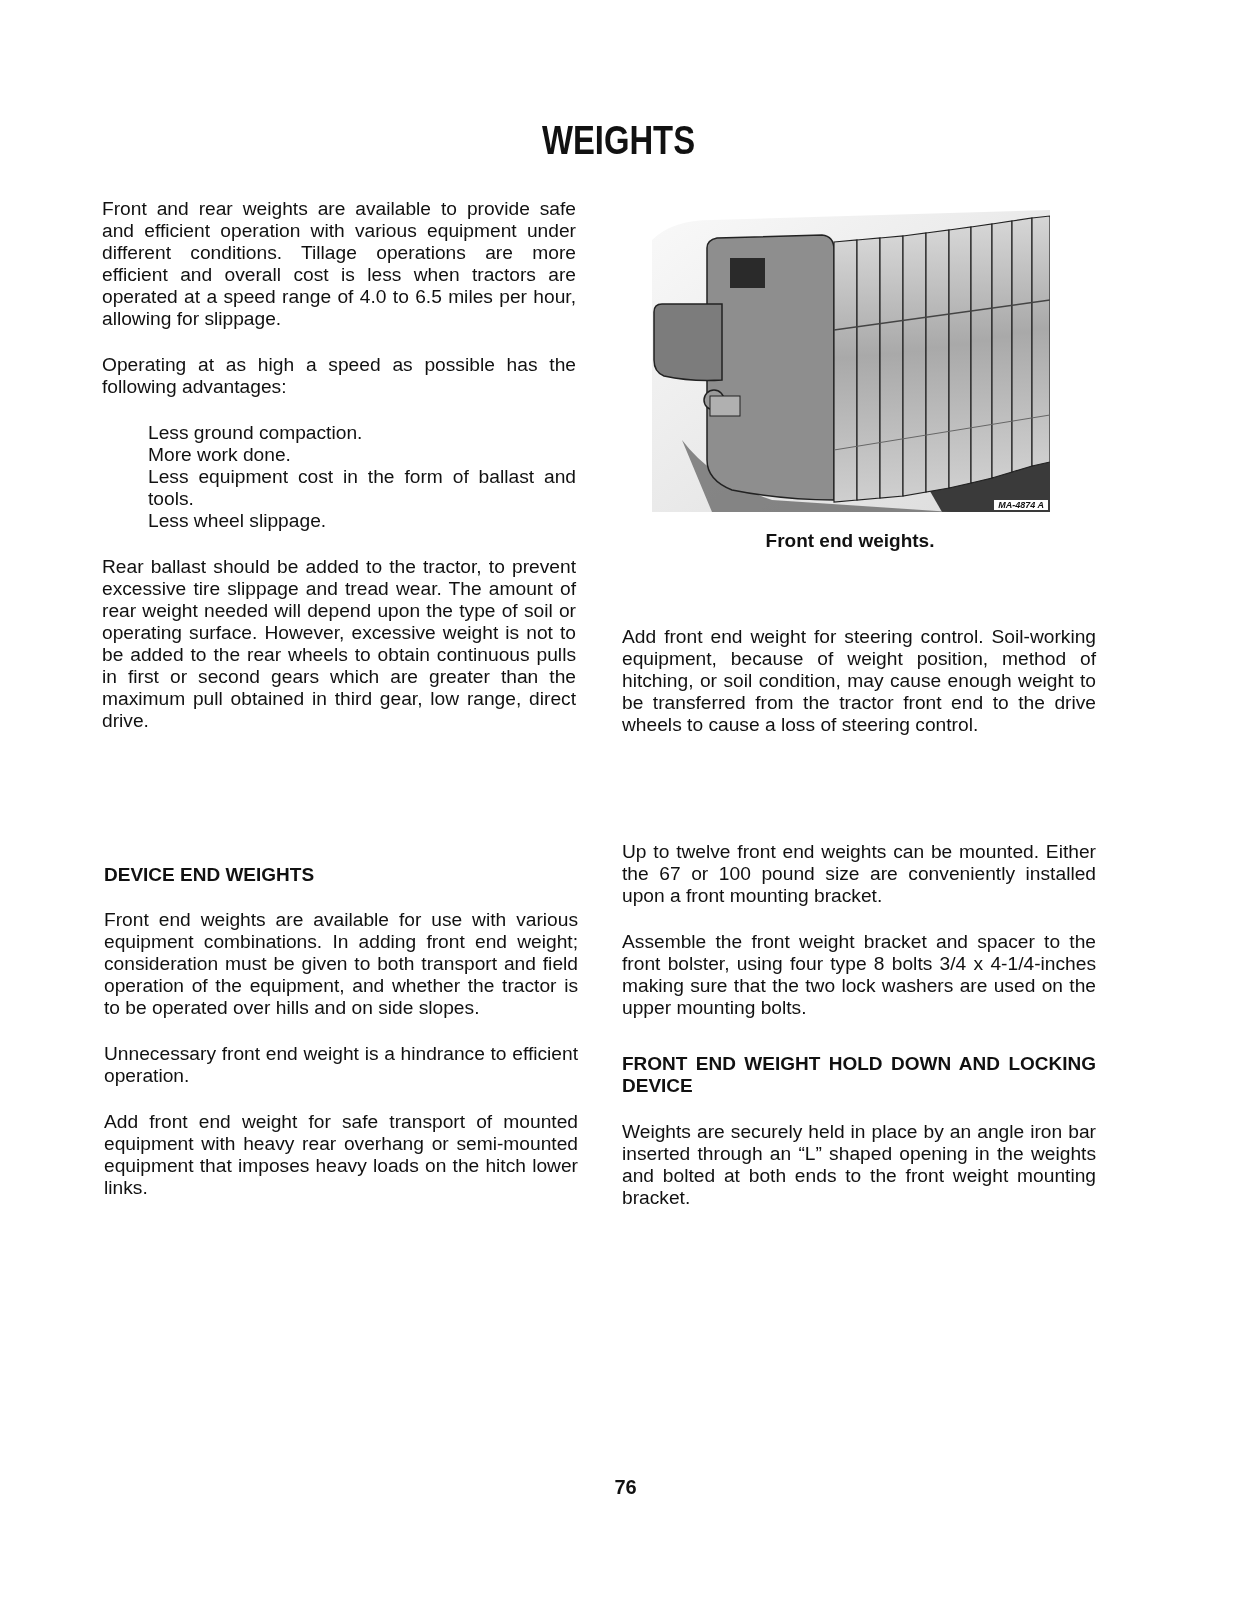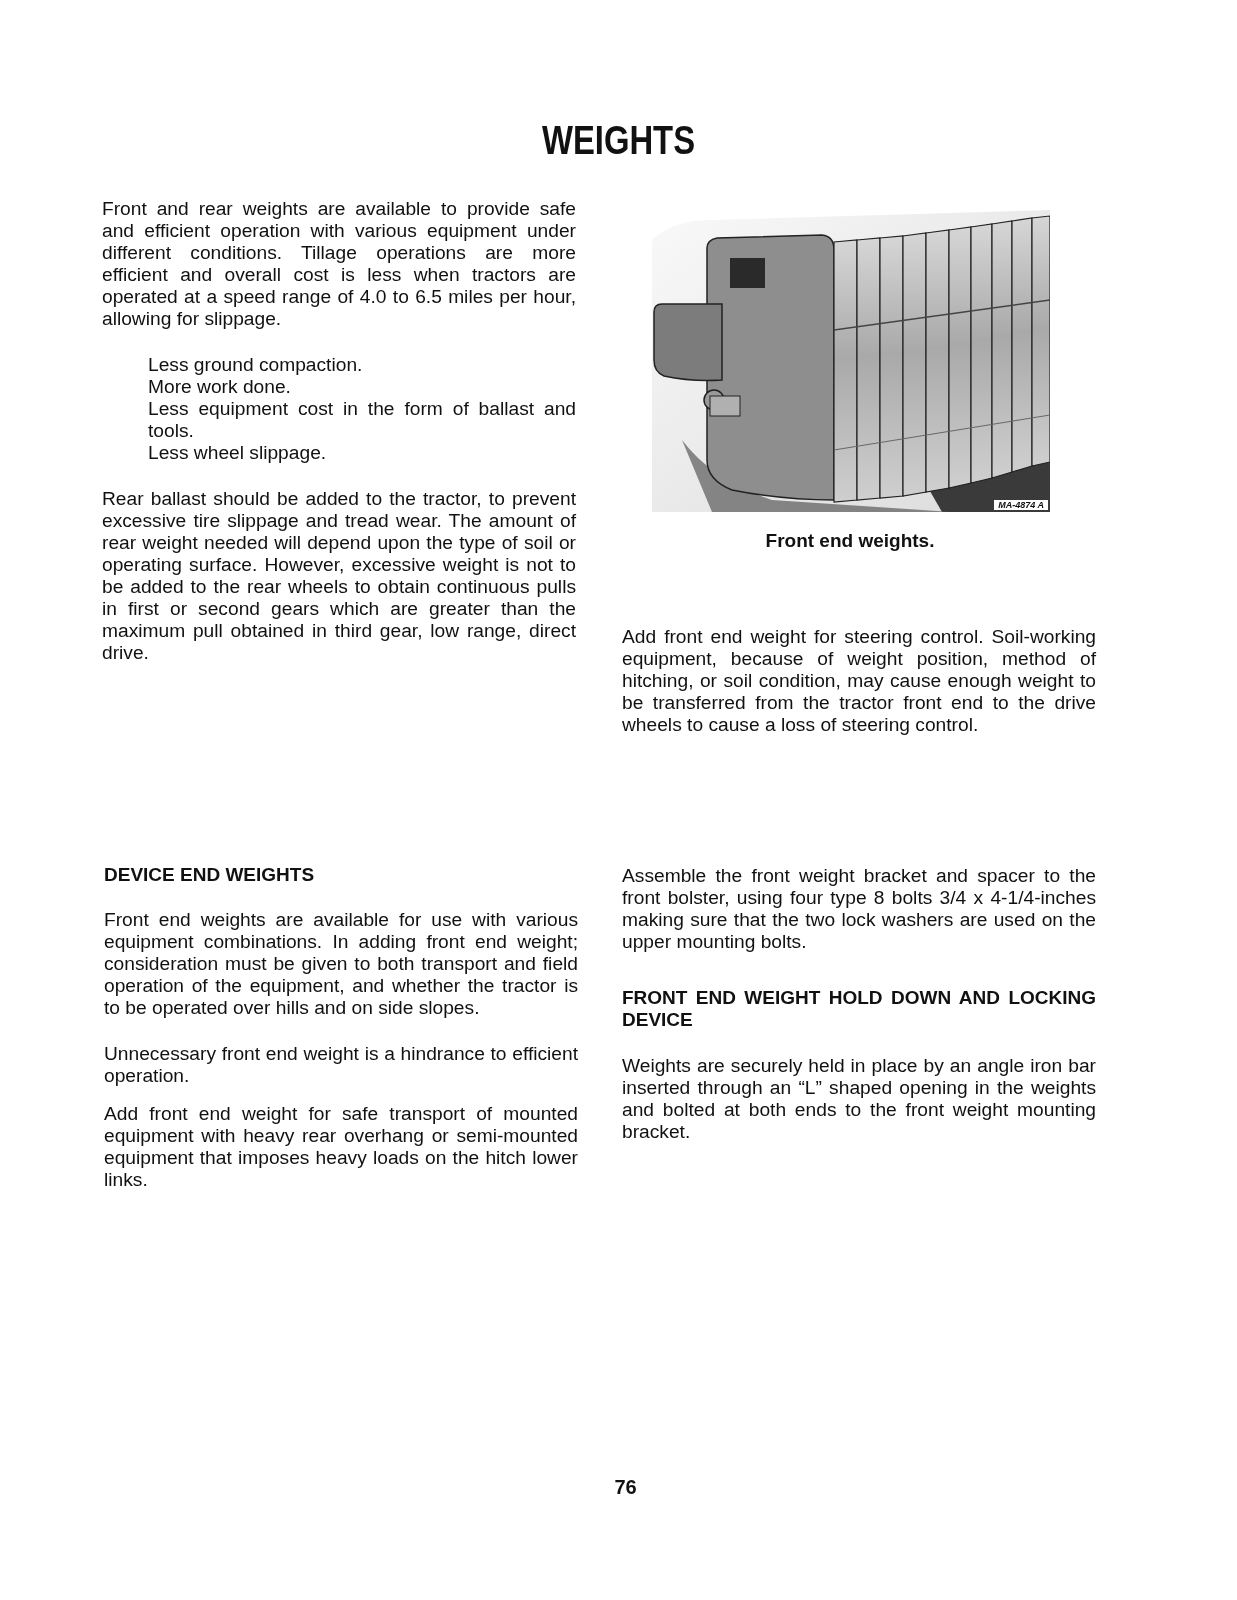--- a/index.html
+++ b/index.html
@@ -36,20 +36,21 @@
     font-weight: bold; font-size: 20px;
   }
 </style>
 </head>
 <body>
 
 <div class="title">WEIGHTS</div>
 
 <div class="col left" style="top:198px;">
   <p>Front and rear weights are available to provide safe and efficient operation with various equipment under different conditions. Tillage operations are more efficient and overall cost is less when tractors are operated at a speed range of 4.0 to 6.5 miles per hour, allowing for slippage.</p>
+  <p style="margin-top:24px;">Operating at as high a speed as possible has the following advantages:</p>
   <ul class="list" style="margin-top:24px;">
     <li>Less ground compaction.</li>
     <li>More work done.</li>
     <li>Less equipment cost in the form of ballast and tools.</li>
     <li>Less wheel slippage.</li>
   </ul>
   <p style="margin-top:24px;">Rear ballast should be added to the tractor, to prevent excessive tire slippage and tread wear. The amount of rear weight needed will depend upon the type of soil or operating surface. However, excessive weight is not to be added to the rear wheels to obtain continuous pulls in first or second gears which are greater than the maximum pull obtained in third gear, low range, direct drive.</p>
 </div>
 
 <div class="figure">
@@ -97,22 +98,23 @@
 <div class="caption">Front end weights.</div>
 
 <div class="col right" style="top:626px;">
   <p>Add front end weight for steering control. Soil-working equipment, because of weight position, method of hitching, or soil condition, may cause enough weight to be transferred from the tractor front end to the drive wheels to cause a loss of steering control.</p>
 </div>
 
 <div class="col left" style="top:864px; left:104px;">
   <p class="heading">DEVICE END WEIGHTS</p>
   <p style="margin-top:23px;">Front end weights are available for use with various equipment combinations. In adding front end weight; consideration must be given to both transport and field operation of the equipment, and whether the tractor is to be operated over hills and on side slopes.</p>
   <p style="margin-top:24px;">Unnecessary front end weight is a hindrance to efficient operation.</p>
-  <p style="margin-top:16px;">Add front end weight for safe transport of mounted equipment with heavy rear overhang or semi-mounted equipment that imposes heavy loads on the hitch lower links.</p>
+  <p style="margin-top:24px;">Add front end weight for safe transport of mounted equipment with heavy rear overhang or semi-mounted equipment that imposes heavy loads on the hitch lower links.</p>
 </div>
 
 <div class="col right" style="top:841px;">
+  <p>Up to twelve front end weights can be mounted. Either the 67 or 100 pound size are conveniently installed upon a front mounting bracket.</p>
   <p style="margin-top:24px;">Assemble the front weight bracket and spacer to the front bolster, using four type 8 bolts 3/4 x 4-1/4-inches making sure that the two lock washers are used on the upper mounting bolts.</p>
   <p class="heading" style="margin-top:34px;">FRONT END WEIGHT HOLD DOWN AND LOCKING DEVICE</p>
   <p style="margin-top:24px;">Weights are securely held in place by an angle iron bar inserted through an “L” shaped opening in the weights and bolted at both ends to the front weight mounting bracket.</p>
 </div>
 
 <div class="pageno">76</div>
 
 </body></html>

